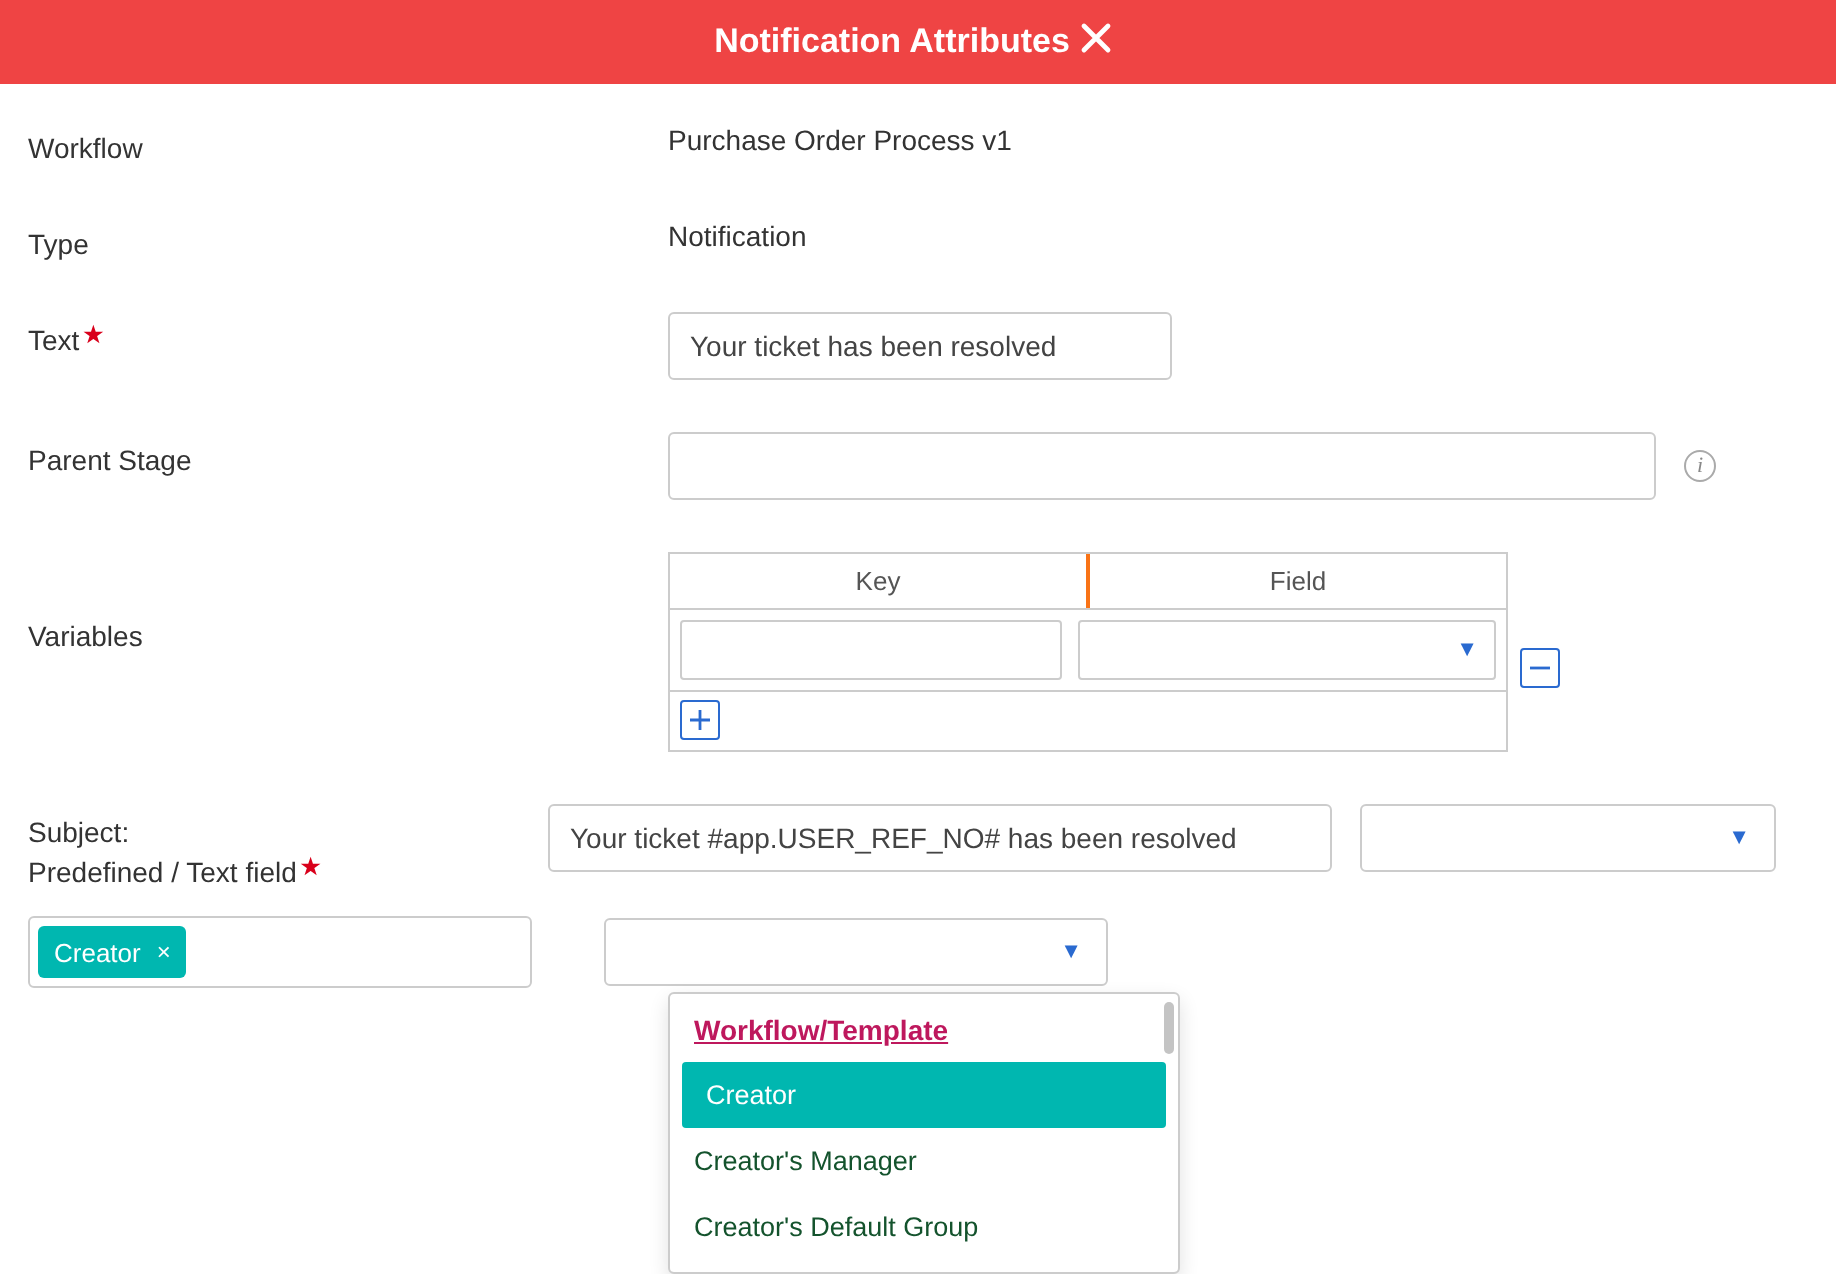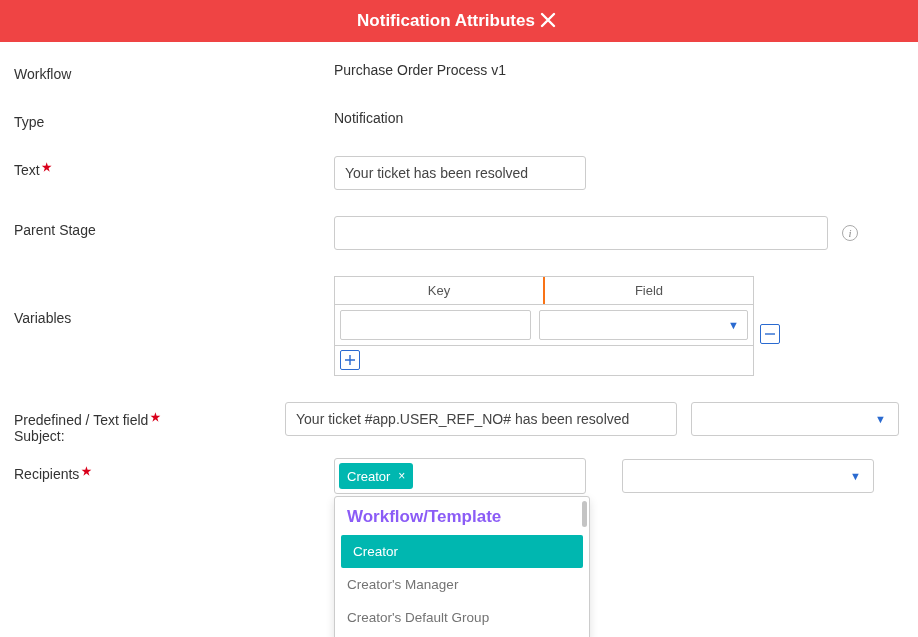--- a/index.html
+++ b/index.html
@@ -27,21 +27,21 @@
     font-weight: 600;
   }
   .close-x {
     font-size: 20px;
     cursor: pointer;
     font-weight: bold;
     line-height: 1;
     padding: 4px;
   }
   .form {
-    padding: 18px 5px 0 0;
+    padding: 18px 16px 0 0;
   }
   .row {
     display: flex;
     align-items: flex-start;
     margin-bottom: 26px;
     padding: 0 14px;
   }
   .label-cell {
     width: 320px;
     padding-top: 6px;
@@ -224,27 +224,28 @@
     right: 2px;
     top: 4px;
     width: 5px;
     height: 26px;
     background: #c4c4c4;
     border-radius: 3px;
   }
   .dd-group {
     font-weight: 600;
     padding: 10px 12px 8px 12px;
-    font-size: 17px;
-    color: #8b5cf6;
+    font-size: 14px;
+    color: #be185d;
+    text-decoration: underline;
   }
   .dd-item {
     padding: 9px 12px;
     font-size: 13.5px;
-    color: #737373;
+    color: #14532d;
     cursor: pointer;
   }
   .dd-item.selected {
     background: #00b7b0;
     color: #fff;
     margin: 0 6px;
     border-radius: 2px;
   }
 </style>
 </head>
@@ -319,37 +320,34 @@
           <svg width="10" height="10" viewBox="0 0 10 10">
               <path d="M0 5 H10" stroke="#2a6ad0" stroke-width="1.4"></path>
             </svg>
         </span>
       </div>
     </div>
   </div>
 
   <div class="row" style="margin-bottom:14px">
     <div class="label-cell">
+      <div>Subject:</div>
       <div style="margin-top:4px">
         <span>Predefined / Text field</span><span class="req-star">★</span>
       </div>
-      <div>Subject:</div>
     </div>
     <div class="value-cell" style="flex-direction:row;align-items:flex-start;gap:14px">
       <input id="subject-input" class="text-input" type="text" value="Your ticket #app.USER_REF_NO# has been resolved" style="">
       <div id="predef-select">
         <span class="caret-down" style="right:12px">▼</span>
       </div>
     </div>
   </div>
 
   <div class="row recipients-row">
-    <div class="label-cell" style="padding-top:8px">
-      <span>Recipients</span><span class="req-star">★</span>
-    </div>
     <div class="value-cell">
       <div class="recip-multi">
         <span class="tag">
           <span>Creator</span>
           <span class="tag-x">×</span>
         </span>
       </div>
       <div class="recip-right">
         <span class="caret-down" style="right:12px">▼</span>
       </div>

